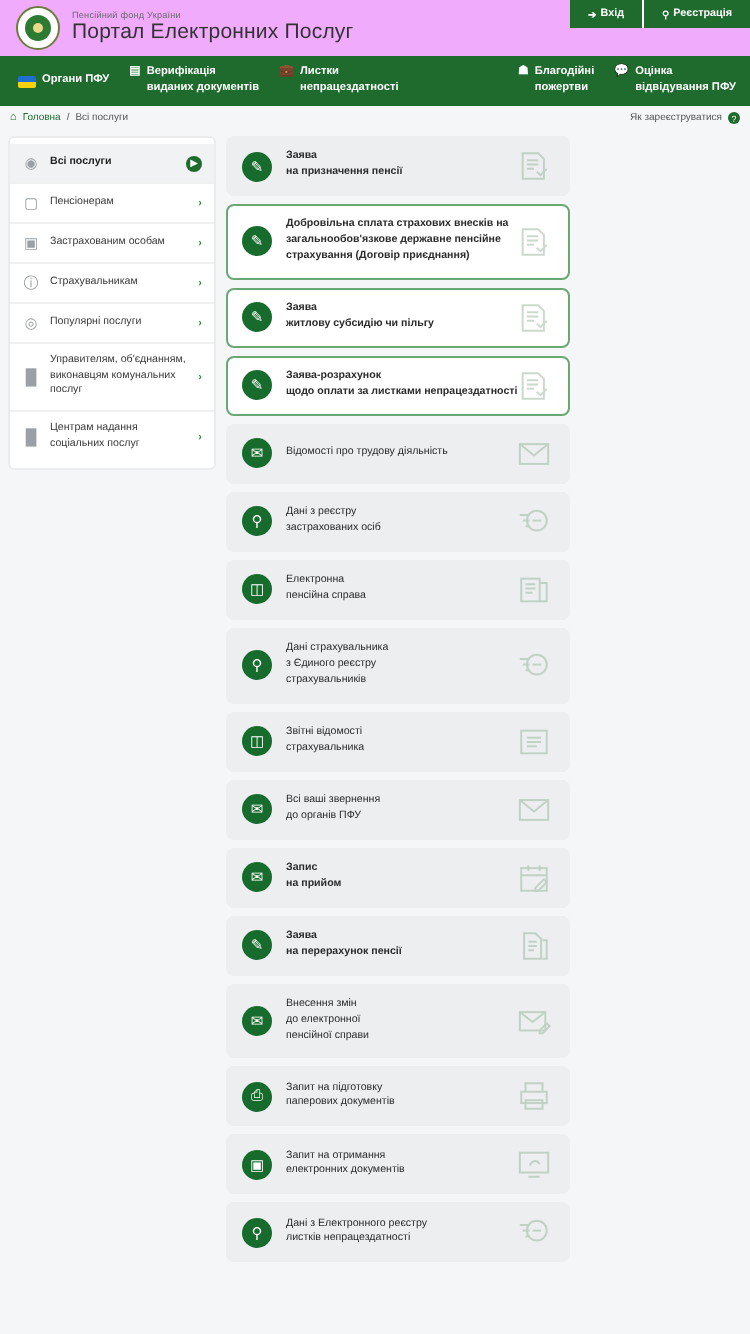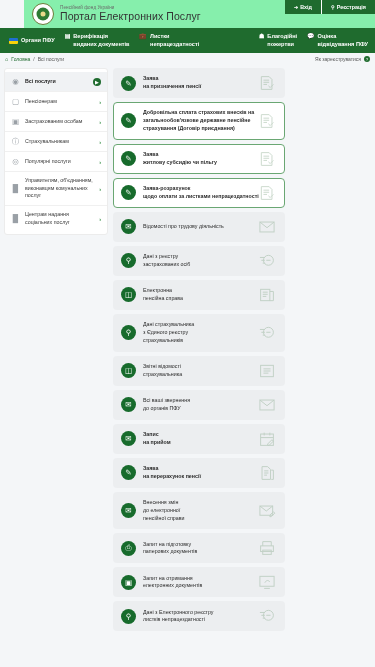--- a/index.html
+++ b/index.html
@@ -8,25 +8,24 @@
     font-family: "Liberation Sans", sans-serif;
     background: #f4f6f8;
     overflow: hidden;
   }
   .page { width: 375px; height: 667px; position: relative; background: #f4f6f8; }
 
   
   .topbar {
     position: relative;
     height: 28px;
-    background: #86efac;
+    background: #f0abfc;
     display: flex;
     align-items: center;
     padding-left: 8px;
-    margin-left: 24px;
   }
   .logo-wrap { display: flex; align-items: center; gap: 6px; }
   .emblem {
     width: 22px; height: 22px; border-radius: 50%;
     background: #ffffff;
     border: 1.6px solid #6b7d3a;
     position: relative;
     flex: 0 0 auto;
   }
   .emblem::before {

